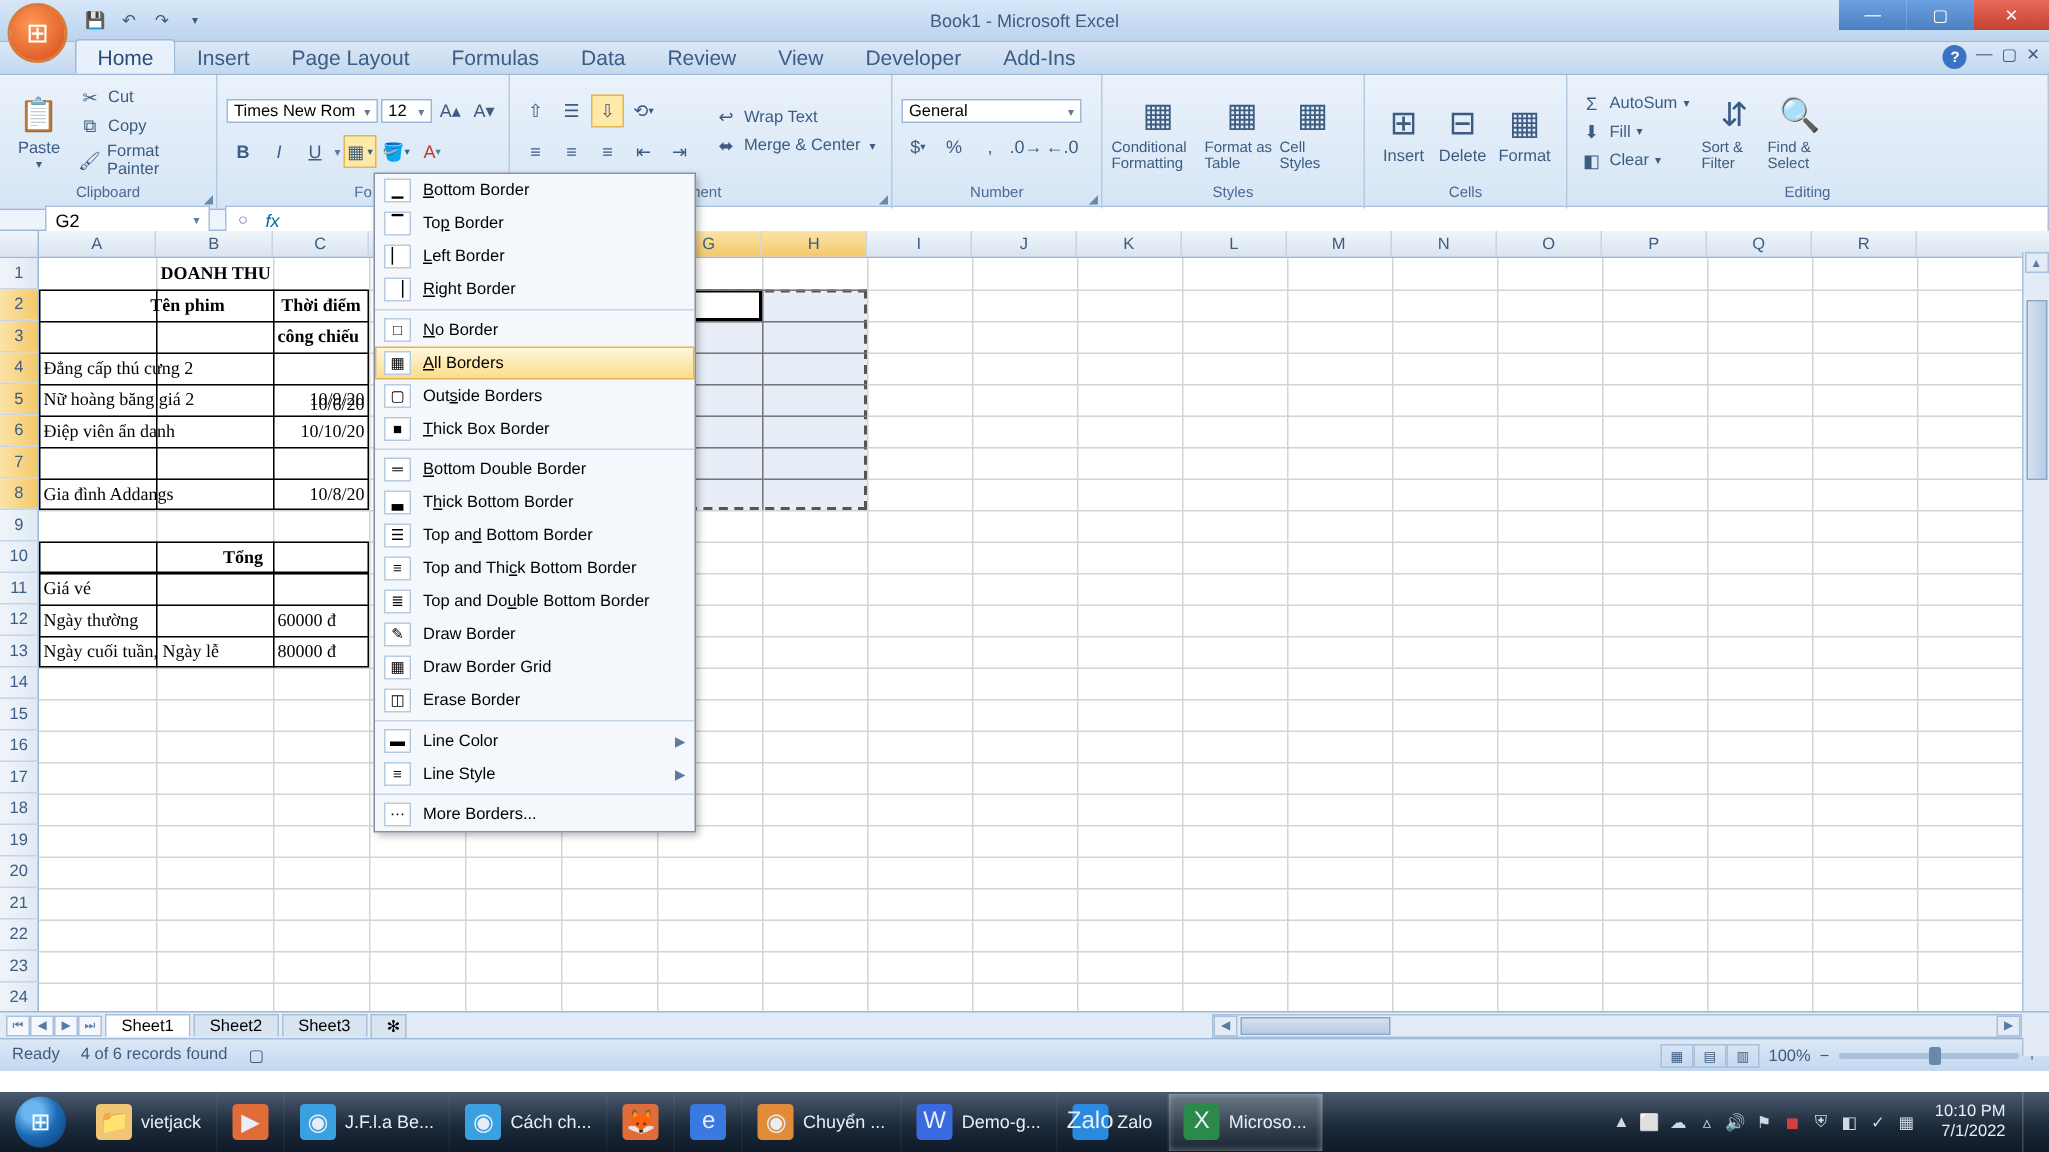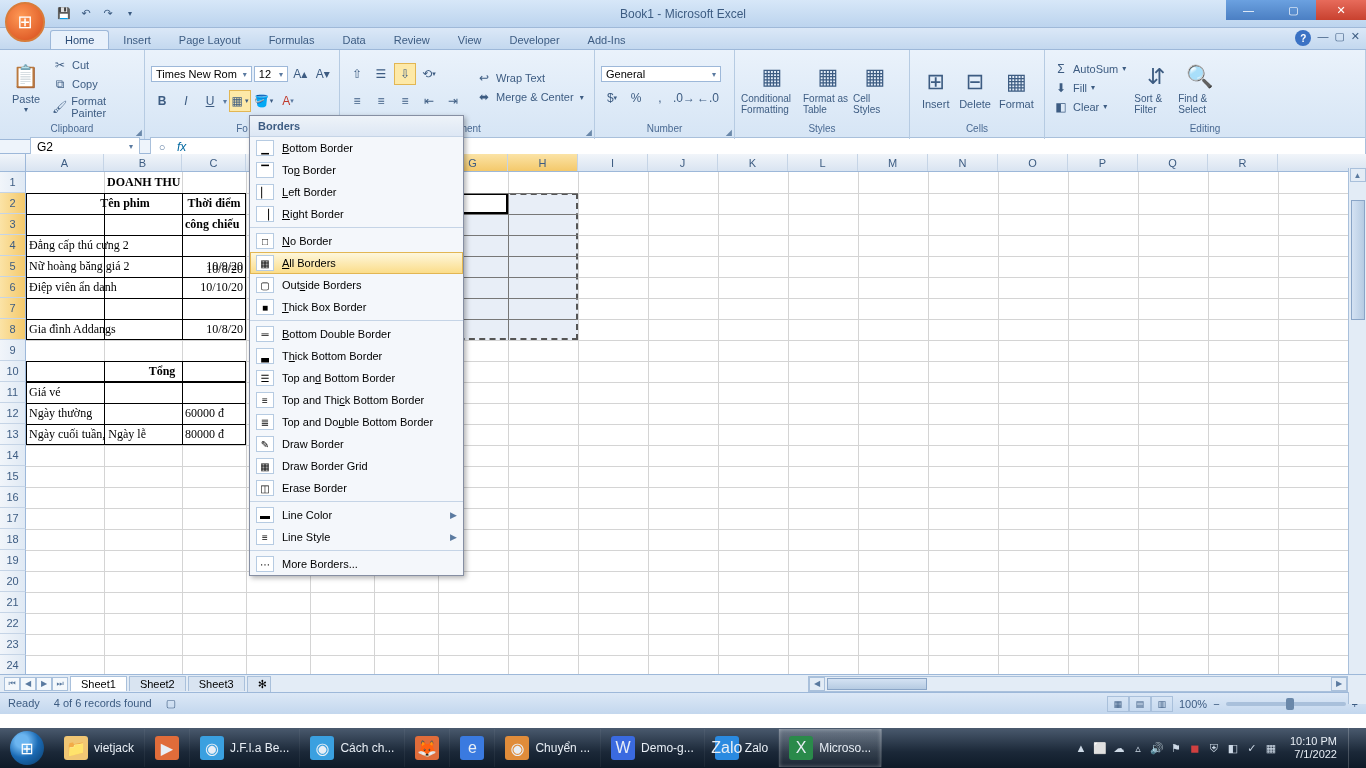--- a/index.html
+++ b/index.html
@@ -12,21 +12,21 @@
 .qat { margin-left: 55px; display: flex; gap: 4px; align-items: center; }
 .qat-btn { width: 18px; height: 18px; display:flex; align-items:center; justify-content:center; font-size:11px; color:#3a5a80; }
 .title-text { position: absolute; left: 50%; transform: translateX(-50%); font-size: 12px; color: #3d5c82; }
 .win-controls { position: absolute; right: 0; top: 0; display: flex; }
 .win-btn { width: 45px; height: 20px; display:flex; align-items:center; justify-content:center; font-size:11px; color:#fff; }
 .win-min, .win-max { background: linear-gradient(#6ba1e0, #4b7fc3); }
 .win-close { background: linear-gradient(#e76b5b, #c8412f); width: 50px; }
 
 
 .tabs { height: 22px; background: linear-gradient(#dbe8f7, #c3d8ef); display: flex; align-items: flex-end; padding-left: 50px; border-bottom: 1px solid #9db8d9; position:relative;}
-.tab { padding: 3px 14px; font-size: 11px; color: #3d5c82; cursor: pointer; }
+.tab { padding: 3px 14px; font-size: 14px; color: #3d5c82; cursor: pointer; }
 .tab.active { background: #e8f1fb; border: 1px solid #9db8d9; border-bottom: none; border-radius: 3px 3px 0 0; color: #2a4b76; }
 .tabs-right { position:absolute; right:6px; top:2px; display:flex; gap:6px; }
 .help-icon { width:16px; height:16px; border-radius:50%; background:#3b72c4; color:#fff; display:flex; align-items:center; justify-content:center; font-size:10px; font-weight:bold;}
 
 
 .ribbon { height: 90px; background: linear-gradient(#eaf2fb, #d6e5f5); display: flex; border-bottom: 1px solid #9db8d9; }
 .group { border-right: 1px solid #b6cbe2; display: flex; flex-direction: column; padding: 2px 6px 0; position:relative;}
 .group-body { flex:1; display:flex; align-items:center;}
 .group-label { height: 16px; font-size: 10px; color: #4a6a93; text-align: center; }
 .group-corner { position:absolute; right:2px; bottom:2px; font-size:8px; color:#6a88aa;}
@@ -492,21 +492,20 @@
           <div style="position: absolute; left: 412px; top: 84px; width: 140px; height: 1px; background: rgb(119, 119, 119);"></div>
           <div style="position: absolute; left: 412px; top: 105px; width: 140px; height: 1px; background: rgb(119, 119, 119);"></div>
           <div style="position: absolute; left: 412px; top: 126px; width: 140px; height: 1px; background: rgb(119, 119, 119);"></div>
           <div style="position: absolute; left: 412px; top: 147px; width: 140px; height: 1px; background: rgb(119, 119, 119);"></div>
         </div>
     </div>
   </div>
 </div>
 
 <div class="dropdown" id="borders-dd" style="left:249px; top:115px;">
-  <div class="dd-header">Borders</div>
   <div id="dd-items">
       <div class="dd-item">
         <span class="dd-icon">▁</span>
         <span><span class="underline">B</span>ottom Border</span>
       </div>
       <div class="dd-item">
         <span class="dd-icon">▔</span>
         <span>To<span class="underline">p</span> Border</span>
       </div>
       <div class="dd-item">

